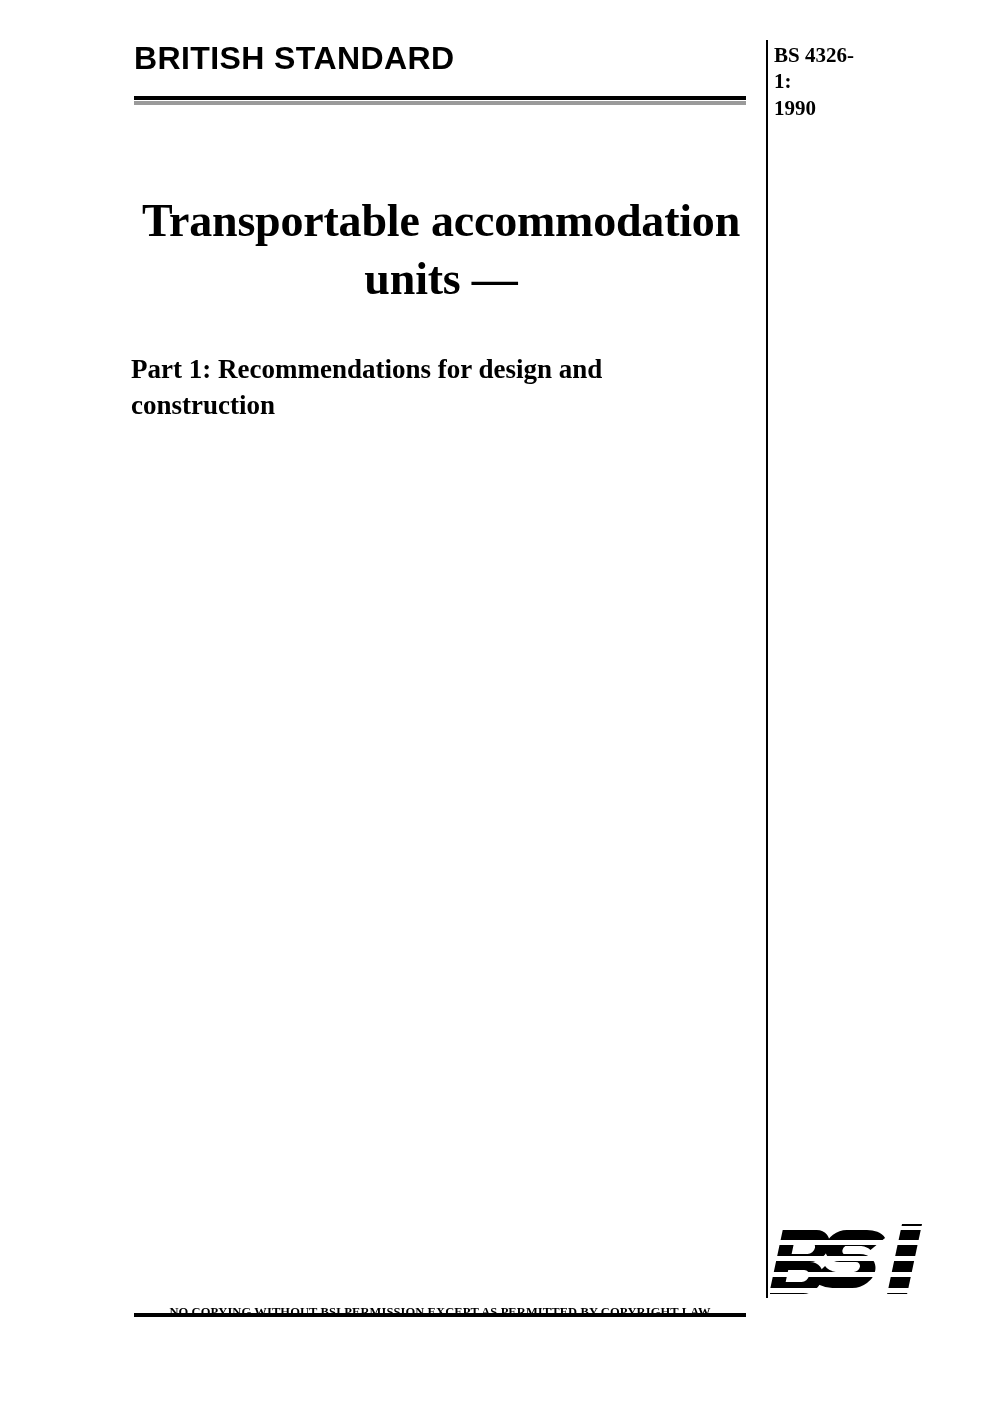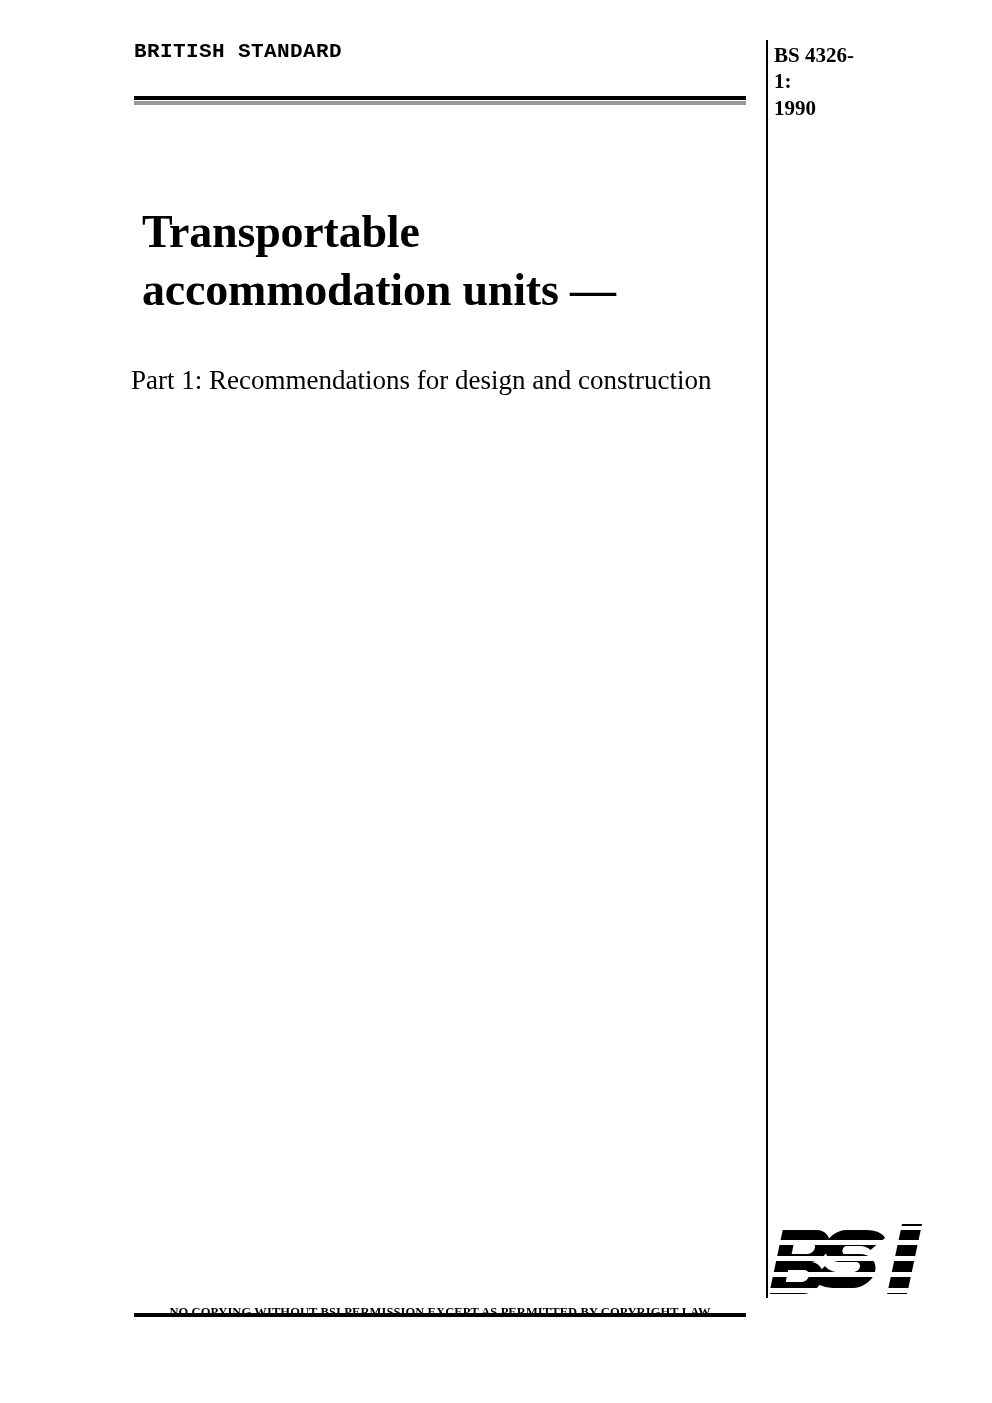--- a/index.html
+++ b/index.html
@@ -24,24 +24,24 @@
     position: absolute;
     left: 134px;
     top: 40px;
     width: 724px;
     height: 70px;
   }
   .header-title {
     position: absolute;
     left: 0;
     top: 0;
-    font-size: 21px;
+    font-size: 32px;
     font-weight: bold;
     letter-spacing: 0.4px;
-    font-family: Liberation Mono, monospace;
+    font-family: Liberation Sans, sans-serif;
   }
   .header-ref {
     position: absolute;
     left: 640px;
     top: 2px;
     font-size: 21px;
     font-weight: bold;
     line-height: 1.25;
     font-family: "Liberation Serif", serif;
   }
@@ -87,27 +87,28 @@
     position: absolute;
     left: 131px;
     top: 192px;
     width: 620px;
   }
   .doc-title {
     font-size: 46px;
     font-weight: bold;
     line-height: 1.26;
     letter-spacing: -0.2px;
-    margin: 11px;
+    margin: 0;
     font-family: "Liberation Serif", serif;
+    text-align: center;
   }
   .doc-subtitle {
     margin: 44px 0 0 0;
     font-size: 27px;
-    font-weight: normal;
+    font-weight: bold;
     line-height: 1.32;
     font-family: "Liberation Serif", serif;
   }
 
   
   .footer-note {
     position: absolute;
     left: 134px;
     top: 1289px;
     width: 612px;

